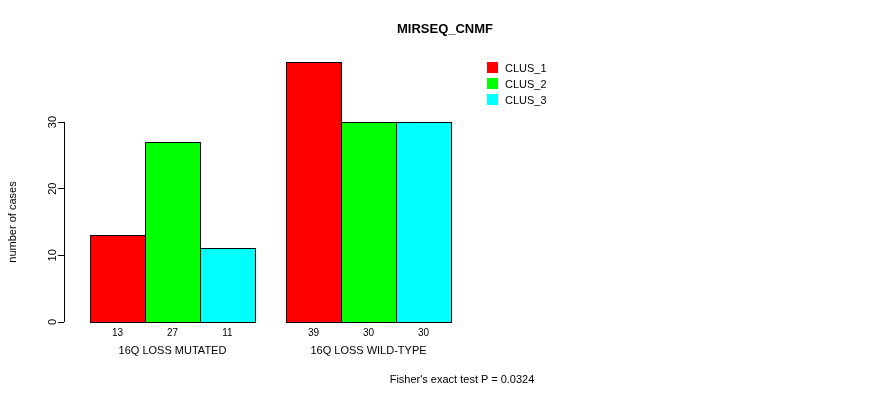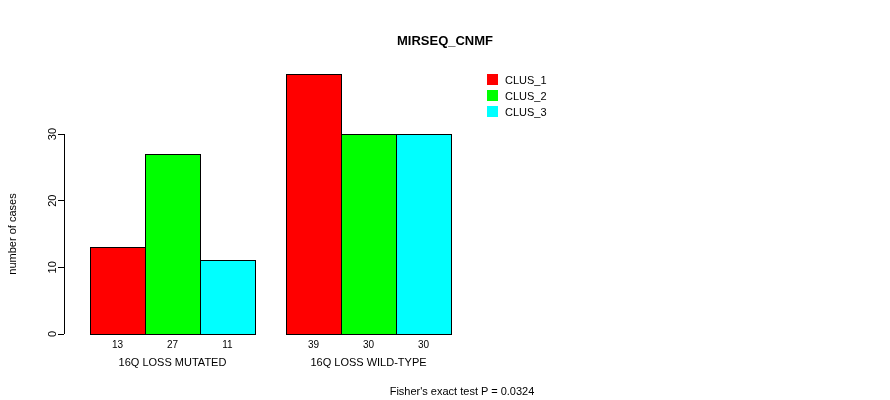--- a/index.html
+++ b/index.html
@@ -11,21 +11,21 @@
     width: 890px;
     height: 400px;
     position: relative;
     overflow: hidden;
     font-family: "Liberation Sans", sans-serif;
     color: #000000;
   }
   #plot-root {
     position: absolute;
     left: 0;
-    top: 12px;
+    top: 0;
     width: 890px;
     height: 332px;
     border-radius: 15px;
   }
   svg { display: block; }
   .title-text {
     font-family: "Liberation Sans", sans-serif;
     font-size: 13px;
     font-weight: bold;
     fill: #000000;

